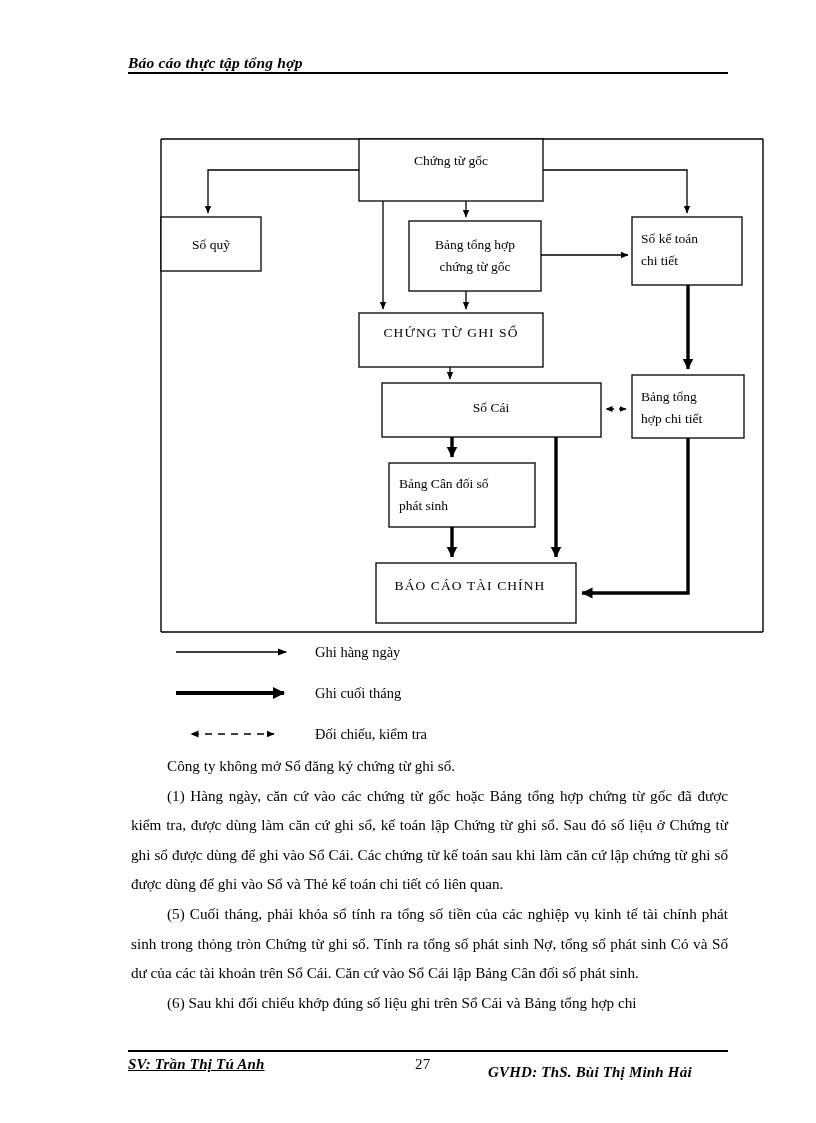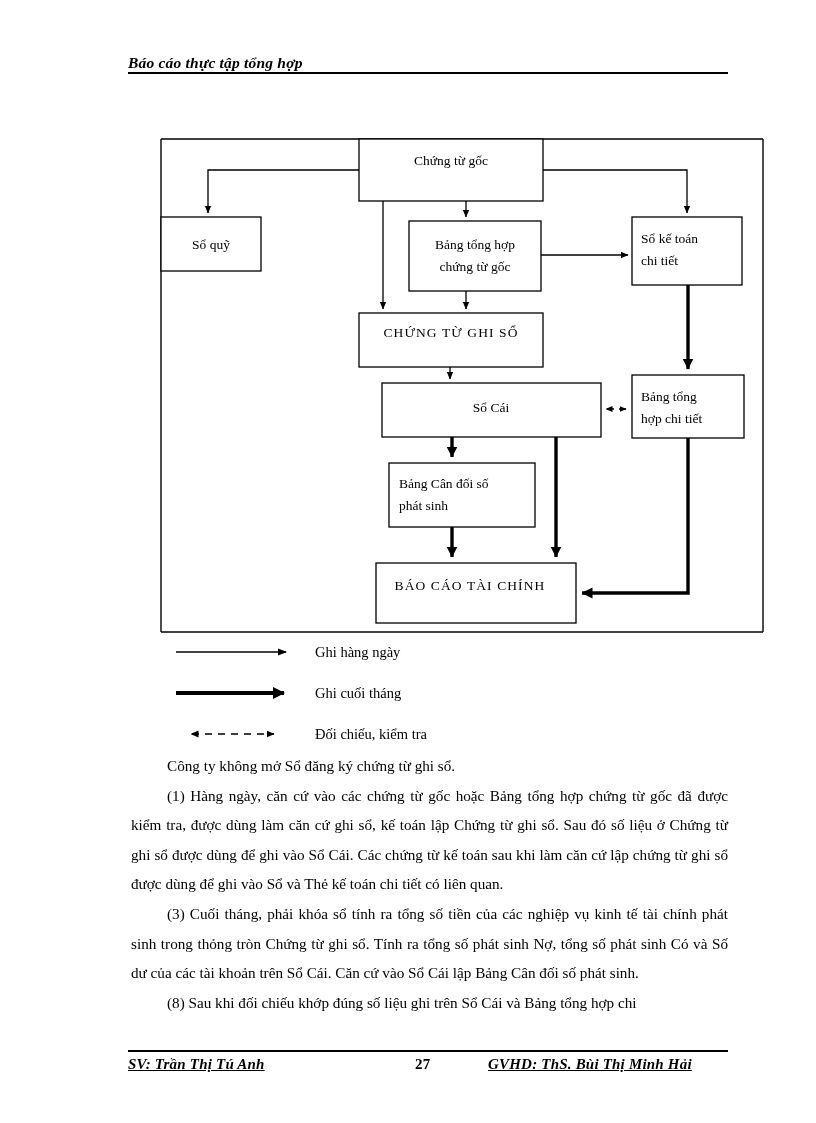--- a/index.html
+++ b/index.html
@@ -115,22 +115,22 @@
     left: 128px;
     top: 1056px;
     width: 600px;
     height: 24px;
     font-style: italic;
     font-weight: bold;
     font-size: 15px;
     letter-spacing: 0.2px;
   }
   .footer-left  { position: absolute; left: 0;     top: 0; text-decoration: underline; }
-  .footer-page  { position: absolute; left: 287px; top: 0; font-style: normal; font-weight: bold; }
-  .footer-right { position: absolute; left: 360px; top: 0; text-decoration: underline; }
+  .footer-page  { position: absolute; left: 287px; top: 0; font-style: normal; font-weight: normal; }
+  .footer-right { position: absolute; left: 360px; top: 8px; }
 </style>
 </head>
 <body>
 
 <div class="page">
 
   <div class="header">
     <span class="header-left">Báo cáo thực tập tổng hợp</span>
   </div>
   <div class="header-rule"></div>
@@ -274,22 +274,22 @@
         </svg>
       </span>
       <span class="legend-text">Đối chiếu, kiểm tra</span>
     </div>
 
   </div>
 
   <div class="body-text">
     <p>Công ty không mở Sổ đăng ký chứng từ ghi sổ.</p>
     <p>(1) Hàng ngày, căn cứ vào các chứng từ gốc hoặc Bảng tổng hợp chứng từ gốc đã được kiểm tra, được dùng làm căn cứ ghi sổ, kế toán lập Chứng từ ghi sổ. Sau đó số liệu ở Chứng từ ghi sổ được dùng để ghi vào Sổ Cái. Các chứng từ kế toán sau khi làm căn cứ lập chứng từ ghi sổ được dùng để ghi vào Sổ và Thẻ kế toán chi tiết có liên quan.</p>
-    <p>(3) Cuối tháng, phải khóa sổ tính ra tổng số tiền của các nghiệp vụ kinh tế tài chính phát sinh trong thỏng tròn Chứng từ ghi sổ. Tính ra tổng số phát sinh Nợ, tổng số phát sinh Có và Số dư của các tài khoản trên Sổ Cái. Căn cứ vào Sổ Cái lập Bảng Cân đối số phát sinh.</p>
-    <p>(8) Sau khi đối chiếu khớp đúng số liệu ghi trên Sổ Cái và Bảng tổng hợp chi</p>
+    <p>(5) Cuối tháng, phải khóa sổ tính ra tổng số tiền của các nghiệp vụ kinh tế tài chính phát sinh trong thỏng tròn Chứng từ ghi sổ. Tính ra tổng số phát sinh Nợ, tổng số phát sinh Có và Số dư của các tài khoản trên Sổ Cái. Căn cứ vào Sổ Cái lập Bảng Cân đối số phát sinh.</p>
+    <p>(6) Sau khi đối chiếu khớp đúng số liệu ghi trên Sổ Cái và Bảng tổng hợp chi</p>
   </div>
 
   <div class="footer-rule"></div>
   <div class="footer">
     <span class="footer-left">SV: Trần Thị Tú Anh</span>
     <span class="footer-page">27</span>
     <span class="footer-right">GVHD: ThS. Bùi Thị Minh Hải</span>
   </div>
 
 </div>

